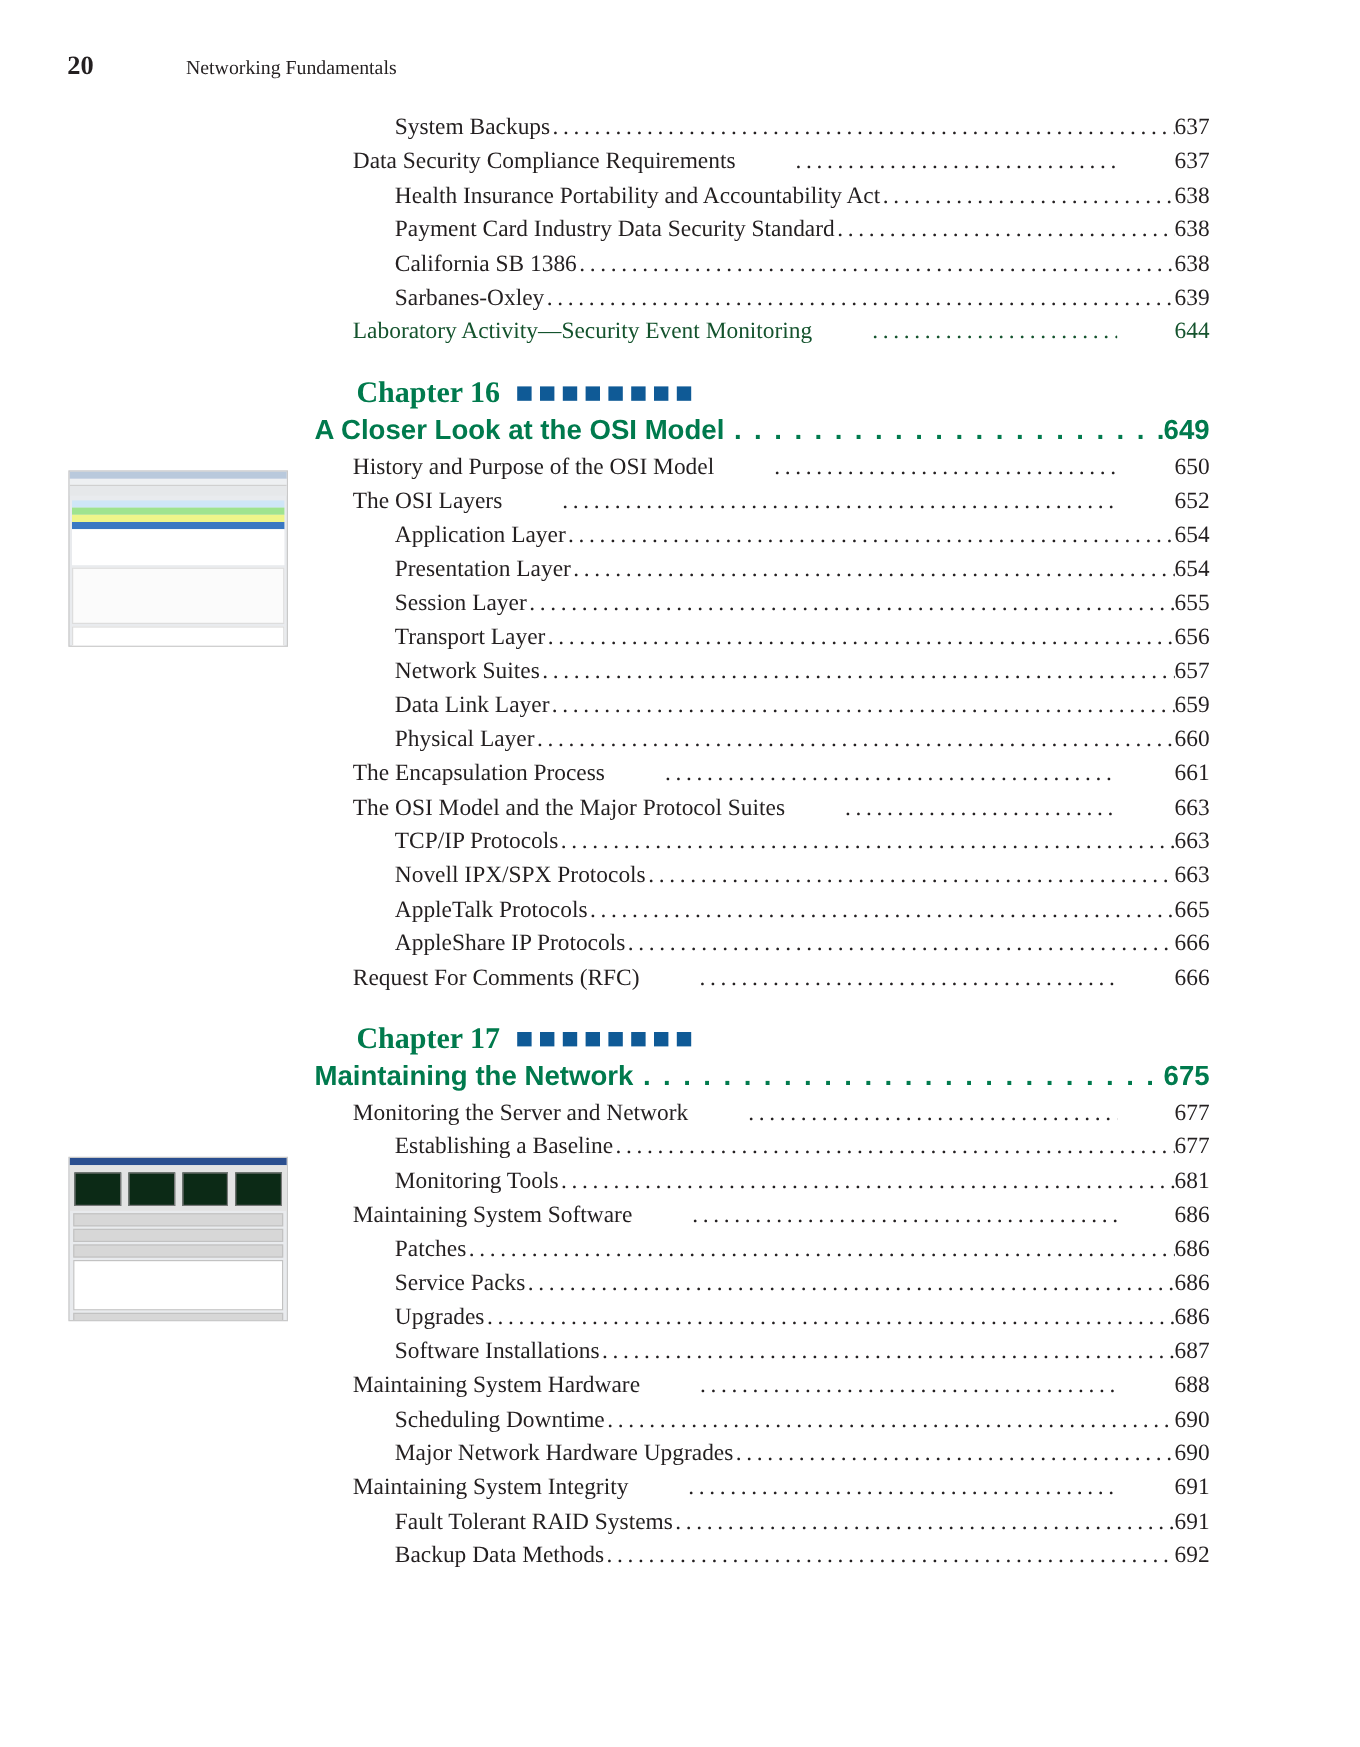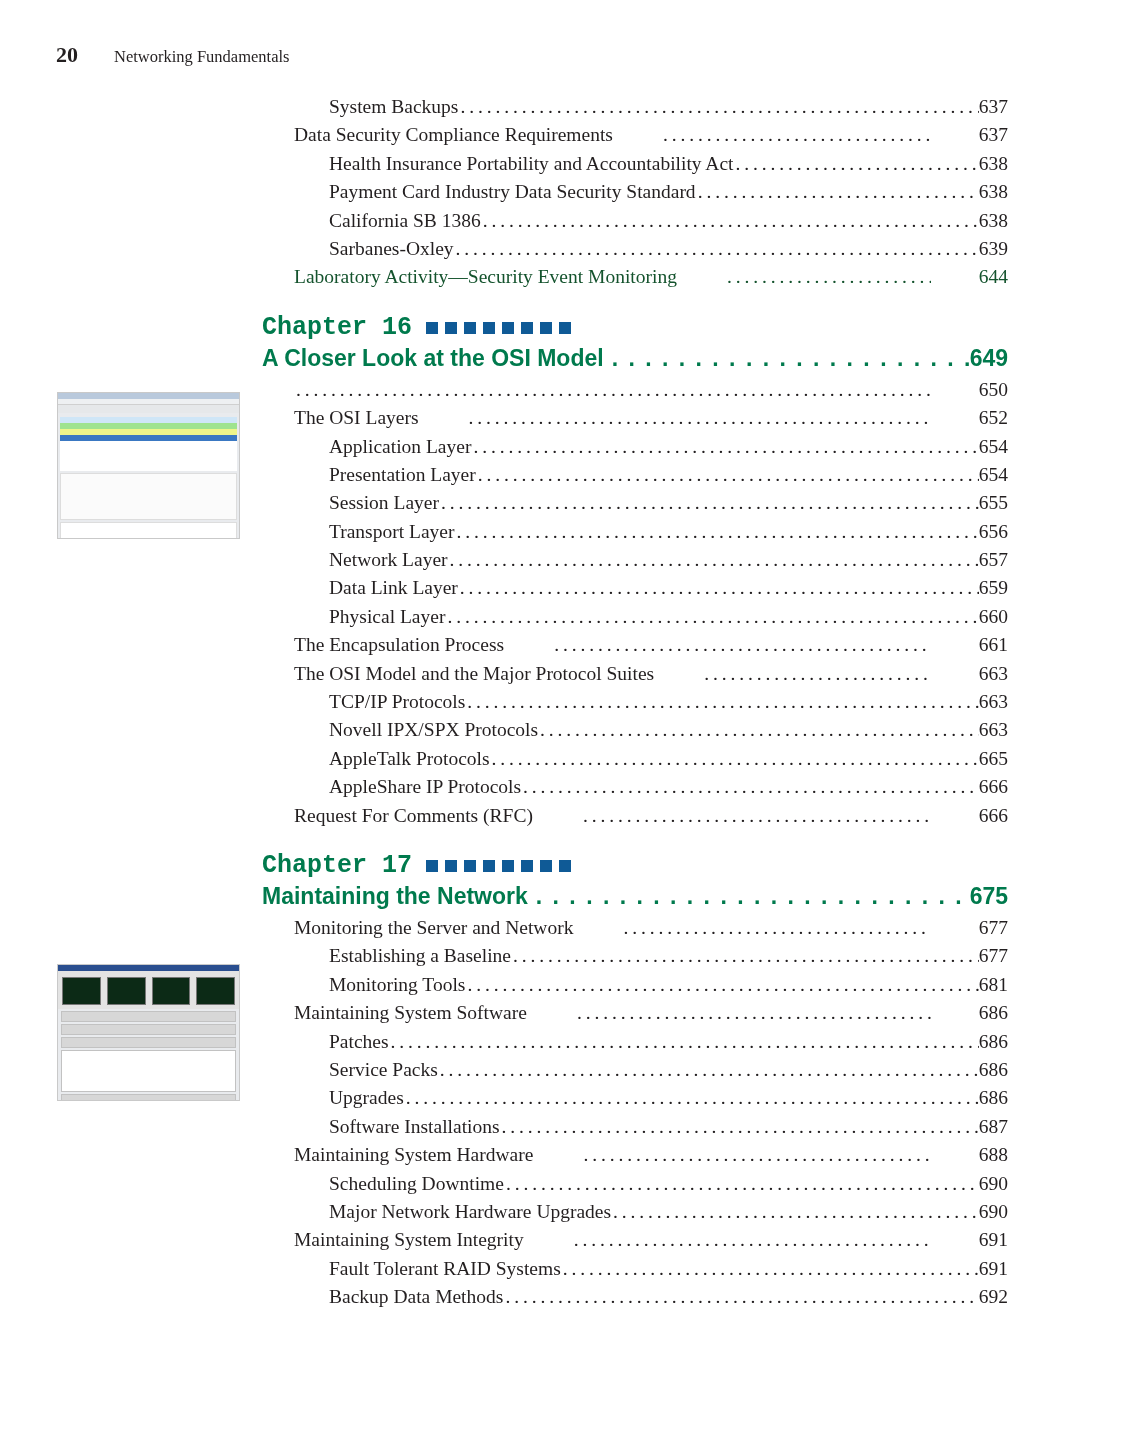--- a/index.html
+++ b/index.html
@@ -1,31 +1,31 @@
 <!DOCTYPE html>
 <html><head>
 <meta charset="utf-8">
 <style>
   html, body { margin:0; padding:0; background:#ffffff; }
   body { width:1133px; height:1456px; position:relative; overflow:hidden;
          font-family:"Liberation Serif", "DejaVu Serif", serif; color:#231f20; }
   .running-head { position:absolute; left:56px; top:42px; display:flex; align-items:baseline; }
   .page-num { font-weight:bold; font-size:22px; width:58px; }
-  .book-title { font-size:16.5px; }
+  .book-title { font-size:16.5px;margin-left:41px; }
   .toc { position:absolute; left:262px; top:96px; width:746px; }
   .entry { display:flex; align-items:baseline; height:28.4px; font-size:19.5px; white-space:nowrap; overflow:hidden; }
   .entry.l1 { padding-left:32px;gap:48px; }
   .entry.l2 { padding-left:67px; }
   .entry .t { flex:0 0 auto; }
   .entry .dots { flex:1 1 auto; overflow:hidden; letter-spacing:3.6px; padding-left:2px; }
   .entry .dots::before { content:". . . . . . . . . . . . . . . . . . . . . . . . . . . . . . . . . . . . . . . . . . . . . . . . . . . . . . . . . . . . . . . . . . . . . . . . . . . . . . . . . . . . . . . . . . . . . . . . . . . . . . . ."; letter-spacing:0; word-spacing:-1px; }
   .entry .p { flex:0 0 auto; }
   .entry.lab { color:#14532d; }
   .chapter { margin-top:16px; }
-  .ch-label { font-family:Liberation Mono, monospace; font-weight:bold; color:#007a4d; font-size:25px; height:34px; display:flex; align-items:center; }
+  .ch-label { font-family:Liberation Serif, serif; font-weight:bold; color:#007a4d; font-size:25px; height:34px; display:flex; align-items:center;margin-left:35px; }
   .ch-squares { display:inline-flex; gap:7px; margin-left:14px; }
   .ch-squares span { display:inline-block; width:12px; height:12px; background:#0f5a96; }
   .ch-title { font-family:"Liberation Sans", "DejaVu Sans", sans-serif; font-weight:bold; color:#007a4d; font-size:23px; display:flex; align-items:baseline; height:34px; white-space:nowrap; overflow:hidden; }
   .ch-title .dots { flex:1 1 auto; overflow:hidden; padding:0 8px; }
   .ch-title .dots::before { content:". . . . . . . . . . . . . . . . . . . . . . . . . . . . . . . . . . . . . . . . . . . . . . . . . . . . . . . . . . . . . ."; letter-spacing:2px; }
   .thumb { position:absolute; left:57px; width:181px; border:1px solid #c9c9c9; background:#e9ebee; overflow:hidden; }
   .thumb1 { top:392px; height:145px; }
   .thumb2 { top:964px; height:135px; }
   
   .ws-title { height:6px; background:#b9c9dc; }
@@ -128,20 +128,21 @@
           <span></span>
         </span>
       </div>
       <div class="ch-title">
         <span>A Closer Look at the OSI Model</span>
         <span class="dots"></span>
         <span>649</span>
       </div>
     </div>
     <div class="entry l1">
+      <span class="t">History and Purpose of the OSI Model</span>
       <span class="dots"></span>
       <span class="p">650</span>
     </div>
     <div class="entry l1">
       <span class="t">The OSI Layers</span>
       <span class="dots"></span>
       <span class="p">652</span>
     </div>
     <div class="entry l2">
       <span class="t">Application Layer</span>
@@ -157,21 +158,21 @@
       <span class="t">Session Layer</span>
       <span class="dots"></span>
       <span class="p">655</span>
     </div>
     <div class="entry l2">
       <span class="t">Transport Layer</span>
       <span class="dots"></span>
       <span class="p">656</span>
     </div>
     <div class="entry l2">
-      <span class="t">Network Layer</span>
+      <span class="t">Network Suites</span>
       <span class="dots"></span>
       <span class="p">657</span>
     </div>
     <div class="entry l2">
       <span class="t">Data Link Layer</span>
       <span class="dots"></span>
       <span class="p">659</span>
     </div>
     <div class="entry l2">
       <span class="t">Physical Layer</span>

